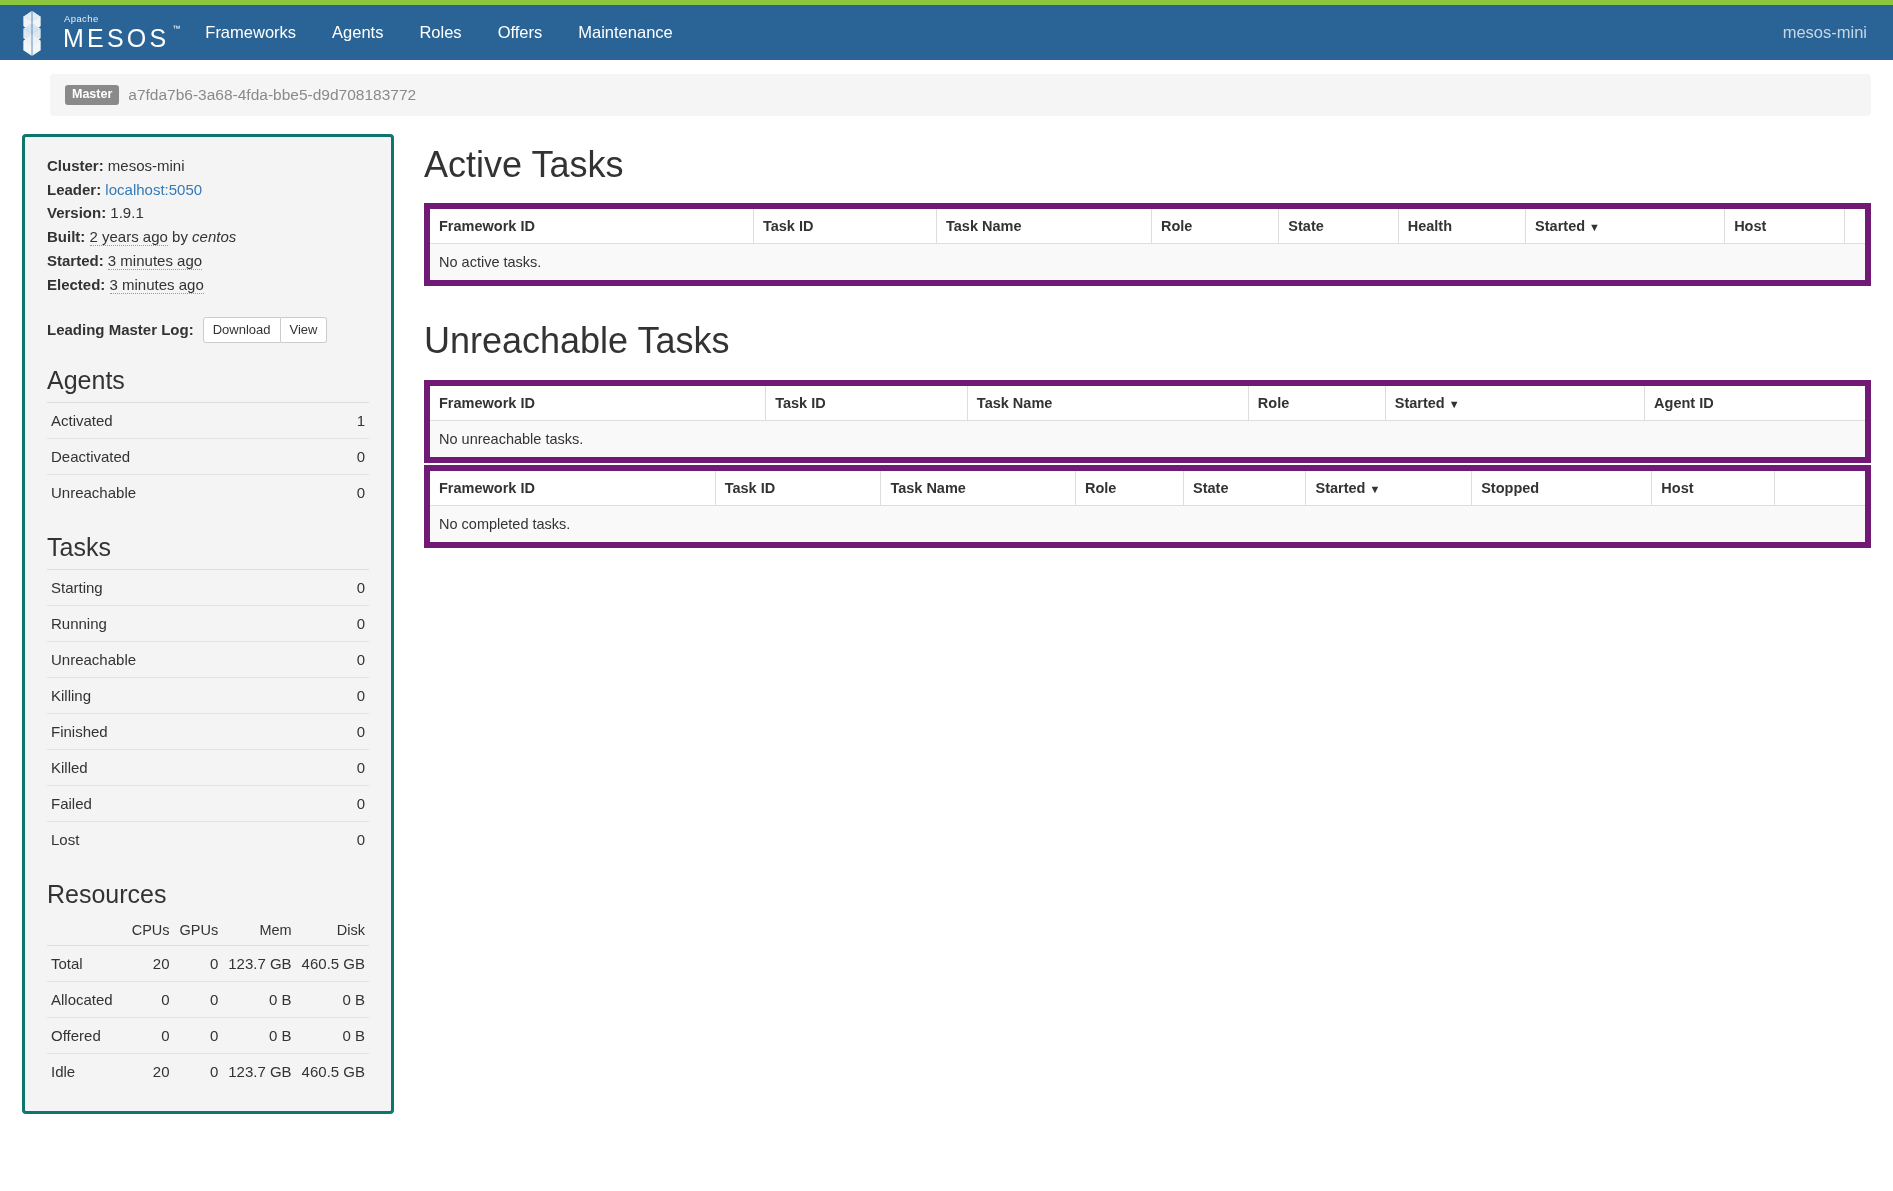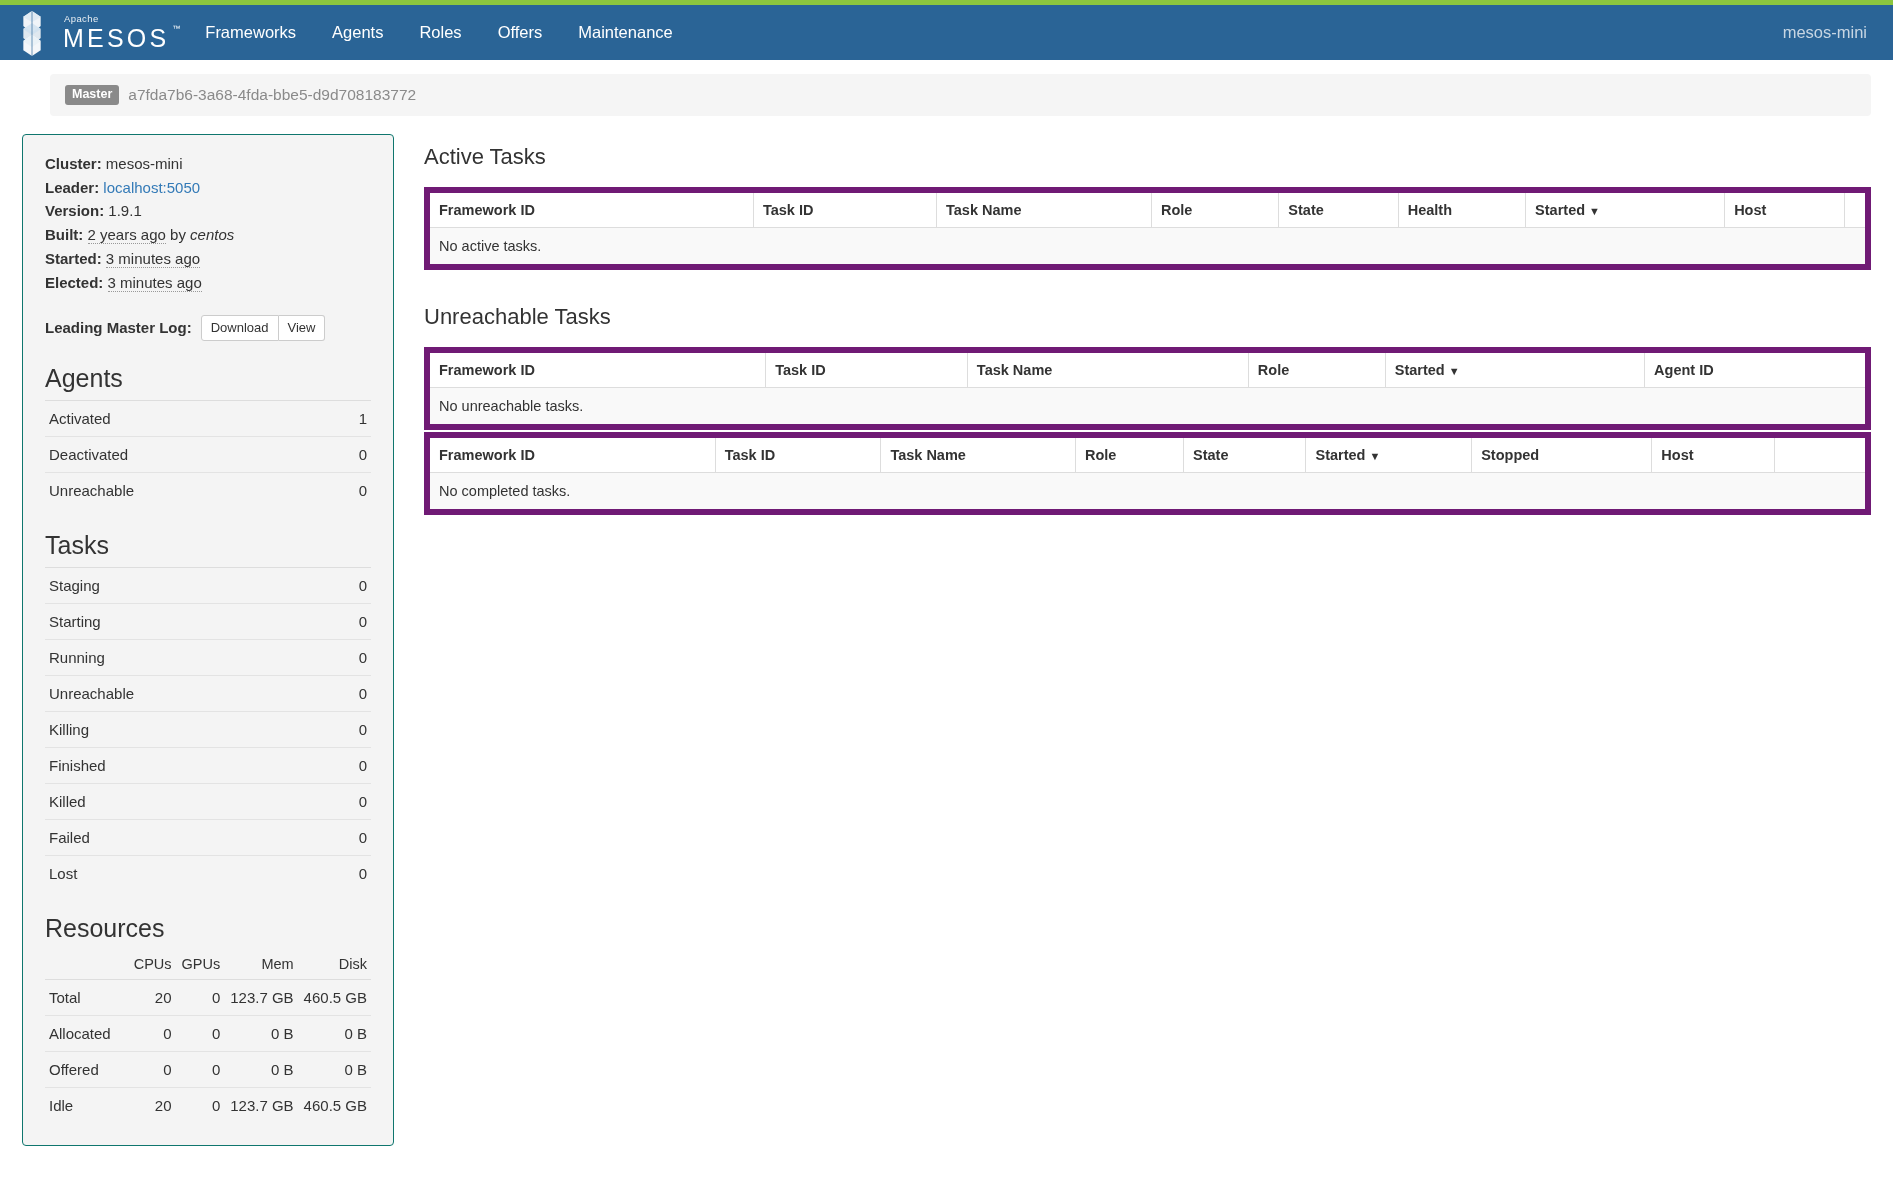--- a/index.html
+++ b/index.html
@@ -75,21 +75,21 @@
 
   
   .content {
     display: flex;
     align-items: flex-start;
     padding: 18px 22px 30px 22px;
   }
   .sidebar {
     width: 372px; flex: none;
     background: #f4f4f4;
-    border: 1px solid #0f766e;
+    border: 3px solid #0f766e;
     border-radius: 4px;
     padding: 18px 22px 22px 22px;
   }
   .main { flex: 1; padding-left: 30px; padding-top: 2px; min-width: 0; }
 
   
   .meta { line-height: 1.52; font-size: 15px; margin-bottom: 4px; }
   .meta-row { white-space: nowrap; margin-bottom: 1px; }
   .meta-row b { color: #333; font-weight: bold; }
   .meta-val { color: #333; }
@@ -127,21 +127,21 @@
   }
   table.stats tr:first-child td { border-top: 1px solid #dddddd; }
   table.stats td.label { text-align: left; padding-left: 4px; }
   table.stats td.num { text-align: right; padding-right: 4px; white-space: nowrap; }
   table.stats th.num { text-align: right; padding-right: 4px; white-space: nowrap; }
   table.stats th.blank { border-bottom: 1px solid #dddddd; }
   .res-table td.label { width: 27%; }
 
   
   .main-title {
-    font-size: 22px; font-weight: 400; color: #333;
+    font-size: 36px; font-weight: 400; color: #333;
     margin: 8px 0 18px 0; line-height: 1.15;
   }
   .main-title.later { margin-top: 34px; }
   table.tasks {
     width: 100%; border-collapse: collapse;
     border: 6px solid #701a75; margin-bottom: 2px; table-layout: fixed;
   }
   table.tasks th {
     text-align: left; font-size: 14.5px; font-weight: bold; color: #333;
     padding: 9px 10px 9px 9px;
@@ -270,24 +270,20 @@
             <td class="label">Unreachable</td>
             <td class="num">0</td>
           </tr>
         </tbody>
       </table>
 
       <h3 class="sec-title">Tasks</h3>
       <table class="stats">
         <tbody>
           <tr>
-            <td class="label">Staging</td>
-            <td class="num">0</td>
-          </tr>
-          <tr>
             <td class="label">Starting</td>
             <td class="num">0</td>
           </tr>
           <tr>
             <td class="label">Running</td>
             <td class="num">0</td>
           </tr>
           <tr>
             <td class="label">Unreachable</td>
             <td class="num">0</td>

